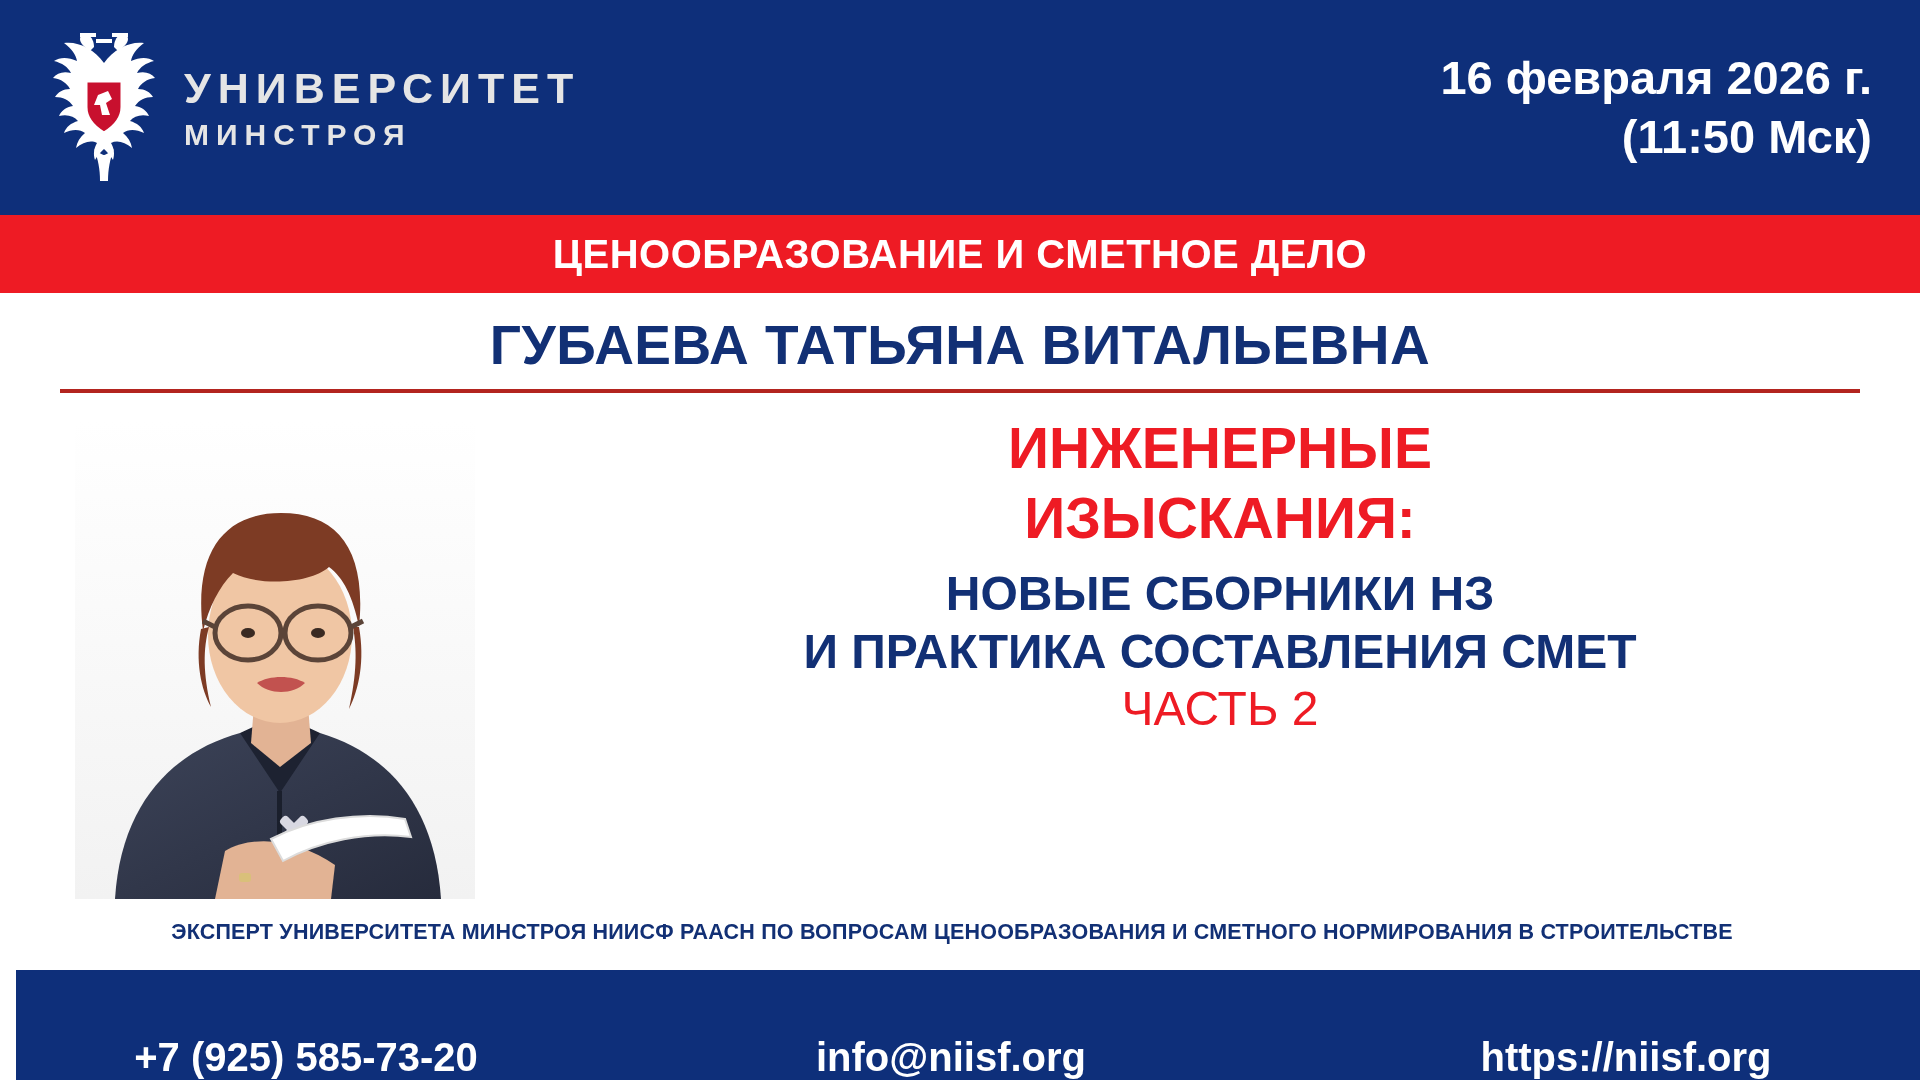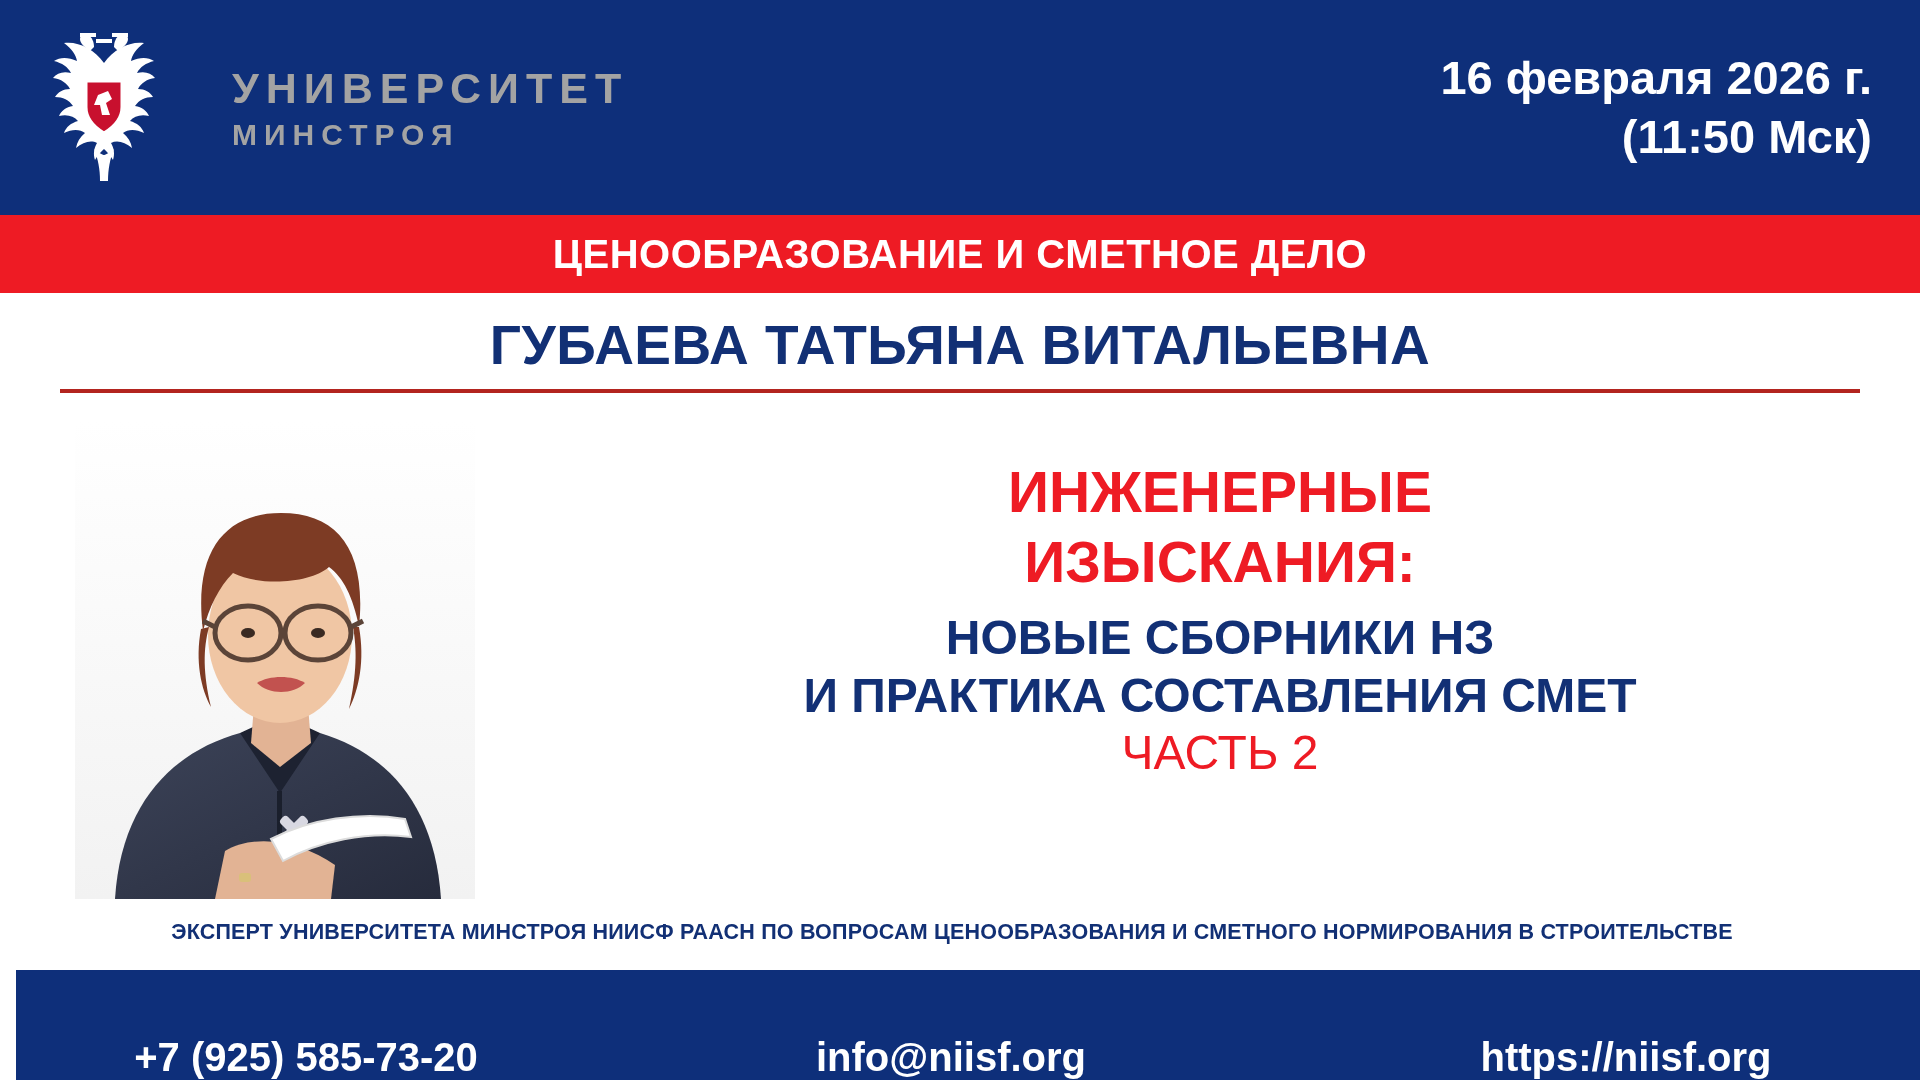--- a/index.html
+++ b/index.html
@@ -37,24 +37,23 @@
     align-items: center;
     gap: 26px;
   }
   .emblem {
     width: 108px;
     height: 150px;
     position: relative;
     flex: none;
   }
   .brand-text {
-    color: #a3a3a3;
+    color: #e5e5e5;
     line-height: 1.28;
     letter-spacing: 7px;
-    margin-left: 48px;
   }
   .brand-text .l1 {
     font-size: 43px;
     font-weight: bold;
   }
   .brand-text .l2 {
     font-size: 30px;
     font-weight: bold;
   }
   .datebox {
@@ -117,21 +116,20 @@
   .photo svg {
     display: block;
   }
 
   .topic {
     position: absolute;
     left: 560px;
     right: 40px;
     top: 20px;
     text-align: center;
-    margin-top: 44px;
   }
   .topic .red-line {
     color: #ee1b24;
     font-size: 57px;
     font-weight: bold;
     line-height: 1.23;
   }
   .topic .blue-line {
     color: #123075;
     font-size: 48px;

